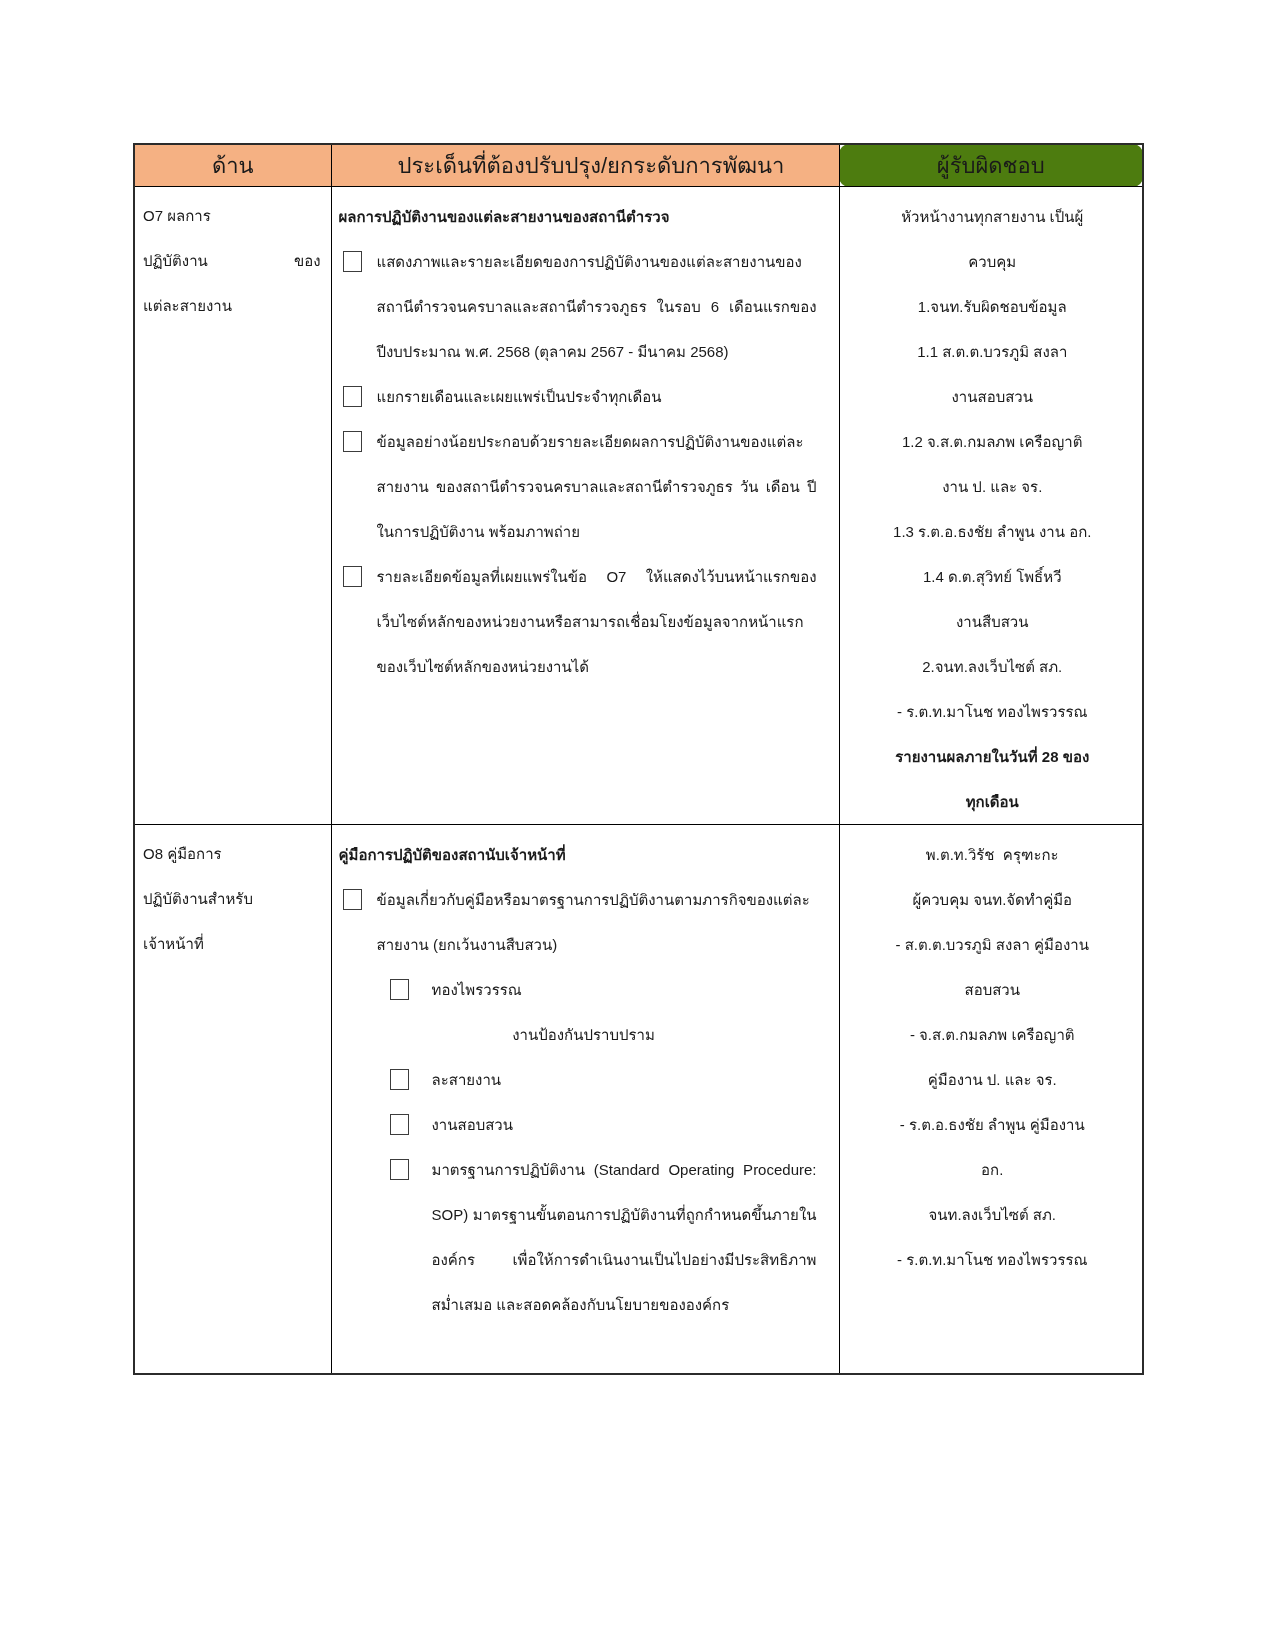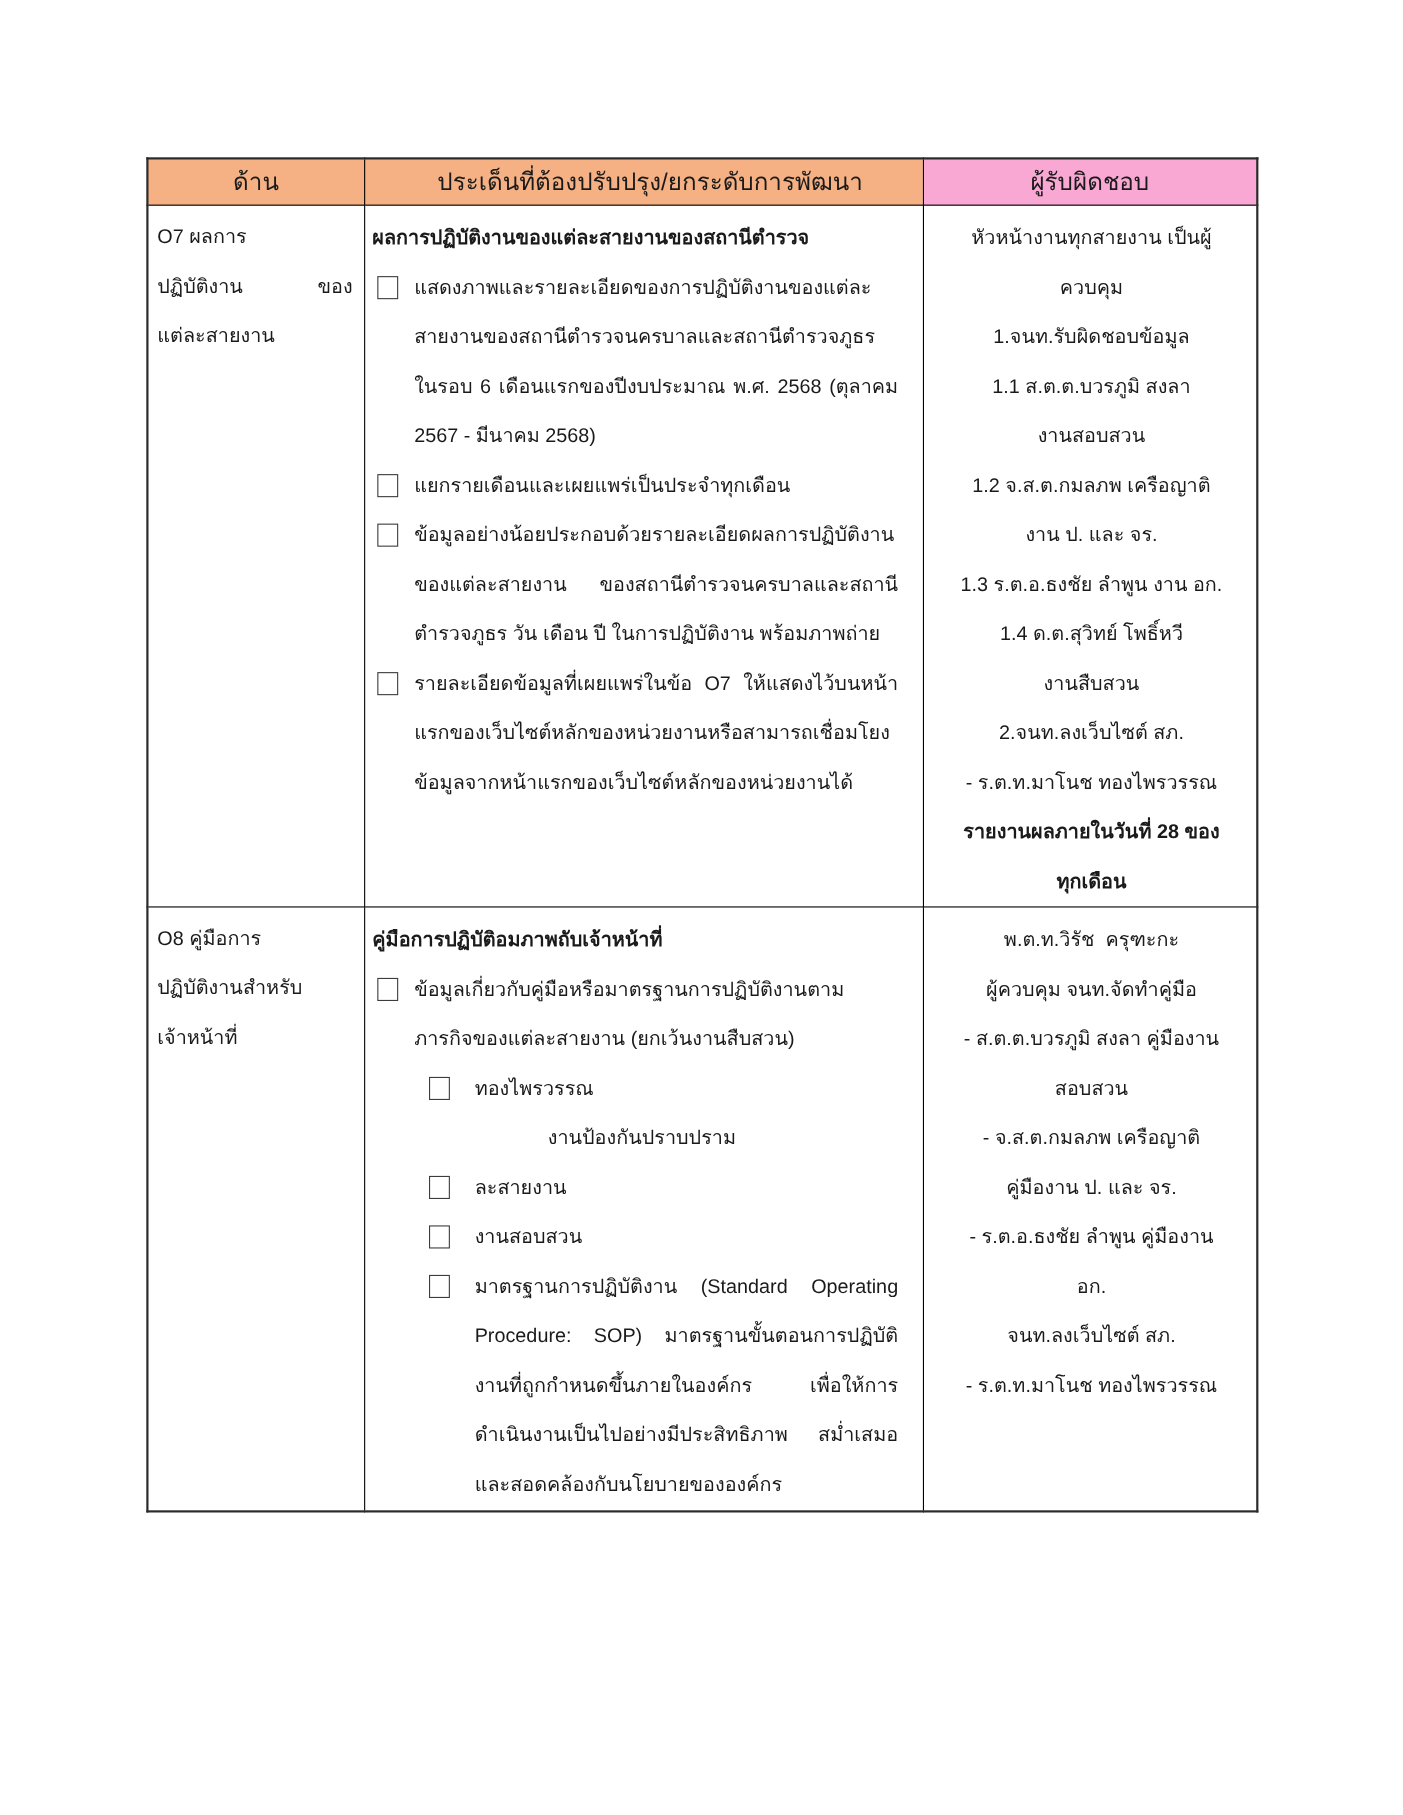--- a/index.html
+++ b/index.html
@@ -27,21 +27,21 @@
   }
   col.c1{width:197px;} col.c2{width:508px;} col.c3{width:304px;}
   tr.hdr th{
     background:#F5B183;
     height:37px;
     text-align:center;
     vertical-align:middle;
     font-size:22px;
     padding:2px 4px;
   }
-  td.cell{font-size:18px;line-height:45px;margin-left:14px;}
+  td.cell{font-size:15px;line-height:45px;margin-left:14px;}
   td.r1{height:637px;}
   td.r2{height:548px;}
   .a-wrap{padding:6px 10px 0 8px;}
   .a-line{line-height:45px;}
   .jl{text-align:justify;text-align-last:justify;}
   .i-wrap{padding:7px 10px 0 0;}
   .i-title{font-weight:bold;padding-left:7px;}
   .cb-item{position:relative;padding-left:45px;padding-right:12px;text-align:justify;}
   .cb-item .cb{left:11px;}
   .cb-item2{position:relative;padding-left:100px;padding-right:12px;text-align:justify;}
@@ -66,21 +66,21 @@
     <colgroup>
         <col class="c1">
         <col class="c2">
         <col class="c3">
       </colgroup>
 
     <tbody>
         <tr class="hdr">
       <th style="background: rgb(245, 177, 131);">ด้าน</th>
       <th style="background: rgb(245, 177, 131); padding-left: 16px;">ประเด็นที่ต้องปรับปรุง/ยกระดับการพัฒนา</th>
-      <th style="background: #f9a8d4;">ผู้รับผิดชอบ</th>
+      <th style="background: #4d7c0f; border-radius: 10px;">ผู้รับผิดชอบ</th>
     </tr>
 
     <tr>
       <td class="cell r1">
         <div class="a-wrap">
           <div class="a-line">O7 ผลการ</div>
           <div class="a-line jl">ปฏิบัติงาน ของ</div>
           <div class="a-line">แต่ละสายงาน</div>
         </div>
       </td>
@@ -128,21 +128,21 @@
     <tr>
       <td class="cell r2">
         <div class="a-wrap">
           <div class="a-line">O8 คู่มือการ</div>
           <div class="a-line">ปฏิบัติงานสำหรับ</div>
           <div class="a-line">เจ้าหน้าที่</div>
         </div>
       </td>
       <td class="cell r2">
         <div class="i-wrap">
-          <div class="i-title">คู่มือการปฏิบัติอมภาพถับเจ้าหน้าที่</div>
+          <div class="i-title">คู่มือการปฏิบัติของสถานับเจ้าหน้าที่</div>
           <div class="cb-item">
             <span class="cb"></span>
             <span>ข้อมูลเกี่ยวกับคู่มือหรือมาตรฐานการปฏิบัติงานตามภารกิจของแต่ละสายงาน (ยกเว้นงานสืบสวน)</span>
           </div>
           <div class="cb-item2">
             <span class="cb"></span>
             <span>ทองไพรวรรณ</span>
           </div>
           <div class="plain-item">งานป้องกันปราบปราม</div>
           <div class="cb-item2">

